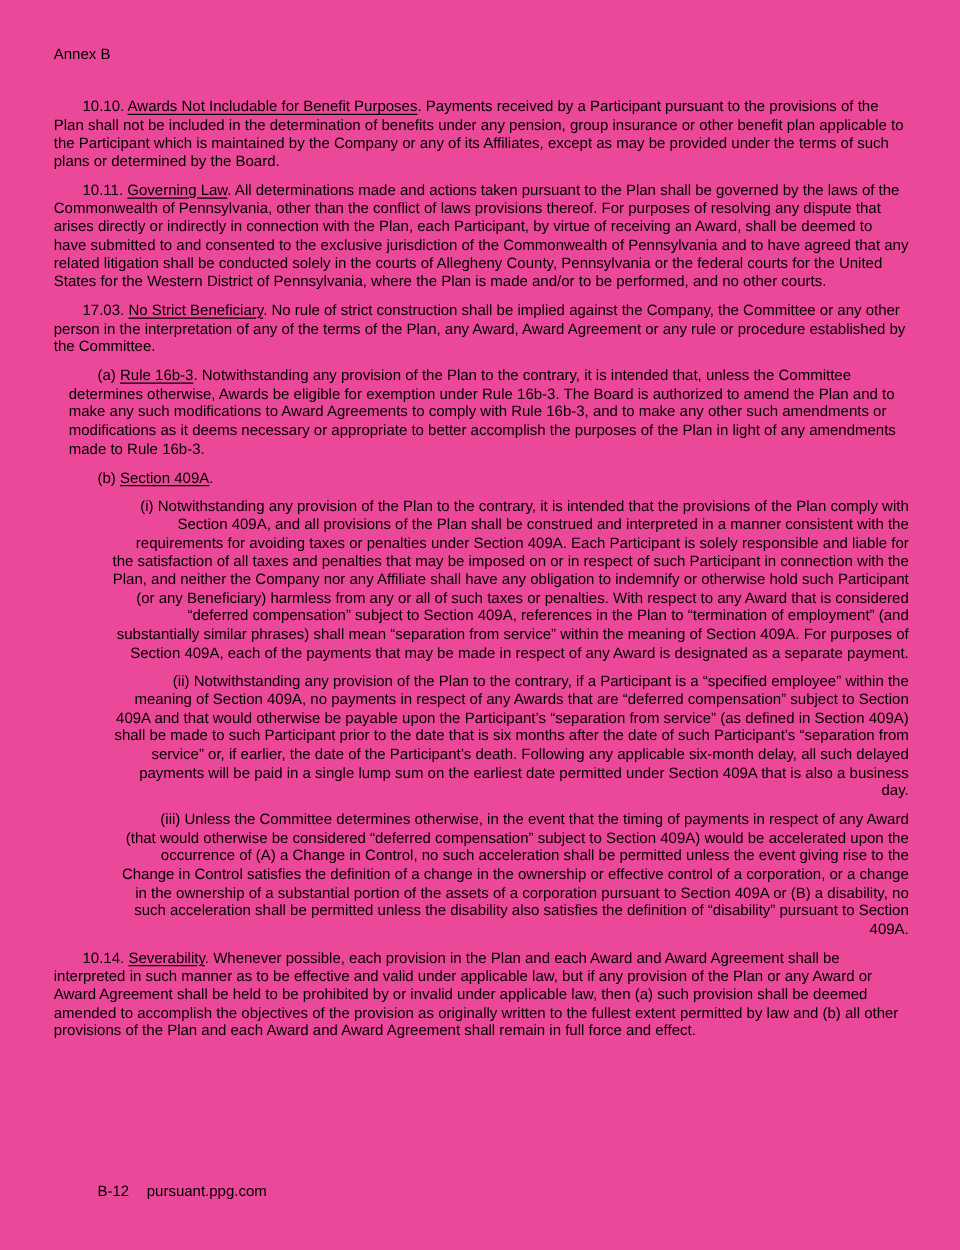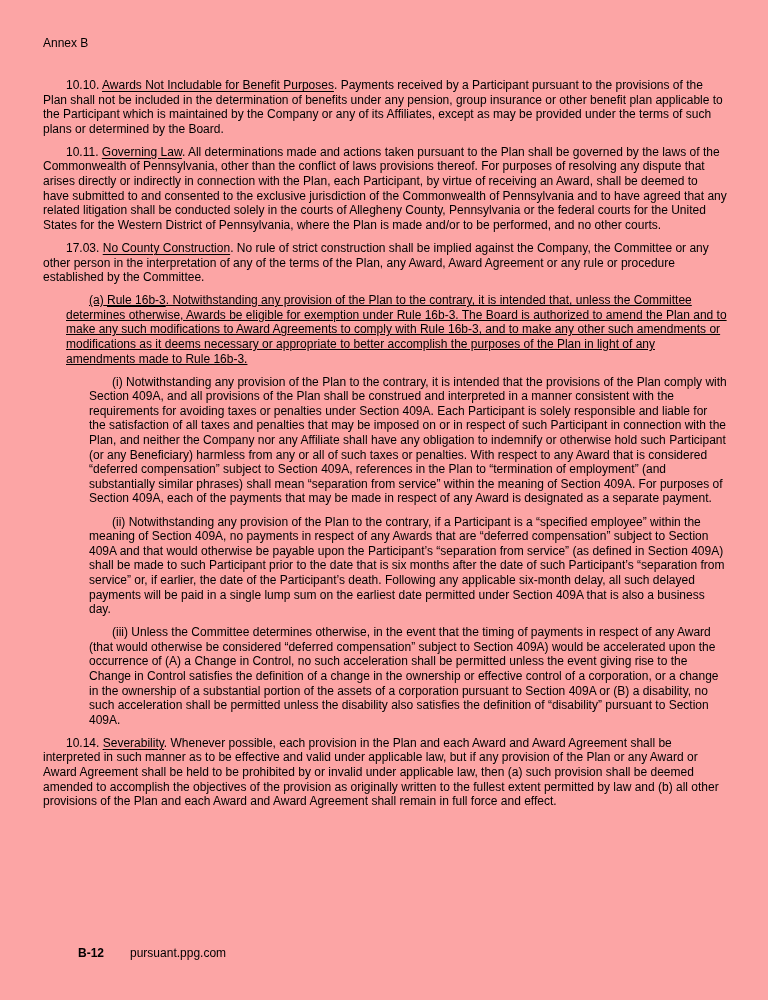--- a/index.html
+++ b/index.html
@@ -4,21 +4,21 @@
 <style>
   html, body {
     margin: 0;
     padding: 0;
     background: #ffffff;
   }
   .page {
     position: relative;
     width: 768px;
     height: 1000px;
-    background: #fca5a5;
+    background: #ec4899;
     overflow: hidden;
     font-family: "Liberation Sans", "DejaVu Sans", sans-serif;
     font-size: 12px;
     line-height: 14.6px;
     color: #000000;
   }
   .annex-label {
     position: absolute;
     left: 43px;
     top: 36px;
@@ -29,49 +29,50 @@
     left: 43px;
     top: 78px;
     width: 684px;
     text-align: left;
   }
   p.para {
     margin: 0 0 8.5px 0;
     padding: 0;
     text-indent: 23px;
   }
-  p.para.ind1 { margin-left: 23px; text-decoration: underline; }
-  p.para.ind2 { margin-left: 46px; }
+  p.para.ind1 { margin-left: 12px; }
+  p.para.ind2 { margin-left: 46px; text-align: right; }
   .section-heading {
     text-decoration: underline;
     text-underline-offset: 2px;
   }
   .page-footer {
     position: absolute;
     left: 78px;
     top: 946px;
     white-space: nowrap;
   }
   .footer-page-number {
-    font-weight: bold;
-    margin-right: 26px;
+    font-weight: normal;
+    margin-right: 14px;
   }
 </style>
 </head>
 <body>
 
 <div class="page">
 
   <div class="annex-label">Annex B</div>
 
   <div class="doc-body">
       <p class="para"><span>10.10.</span> <span class="section-heading">Awards Not Includable for Benefit Purposes</span><span>. Payments received by a Participant pursuant to the provisions of the Plan shall not be included in the determination of benefits under any pension, group insurance or other benefit plan applicable to the Participant which is maintained by the Company or any of its Affiliates, except as may be provided under the terms of such plans or determined by the Board.</span></p>
       <p class="para"><span>10.11.</span> <span class="section-heading">Governing Law</span><span>. All determinations made and actions taken pursuant to the Plan shall be governed by the laws of the Commonwealth of Pennsylvania, other than the conflict of laws provisions thereof. For purposes of resolving any dispute that arises directly or indirectly in connection with the Plan, each Participant, by virtue of receiving an Award, shall be deemed to have submitted to and consented to the exclusive jurisdiction of the Commonwealth of Pennsylvania and to have agreed that any related litigation shall be conducted solely in the courts of Allegheny County, Pennsylvania or the federal courts for the United States for the Western District of Pennsylvania, where the Plan is made and/or to be performed, and no other courts.</span></p>
-      <p class="para"><span>17.03.</span> <span class="section-heading">No County Construction</span><span>. No rule of strict construction shall be implied against the Company, the Committee or any other person in the interpretation of any of the terms of the Plan, any Award, Award Agreement or any rule or procedure established by the Committee.</span></p>
+      <p class="para"><span>17.03.</span> <span class="section-heading">No Strict Beneficiary</span><span>. No rule of strict construction shall be implied against the Company, the Committee or any other person in the interpretation of any of the terms of the Plan, any Award, Award Agreement or any rule or procedure established by the Committee.</span></p>
       <p class="para ind1"><span>(a)</span> <span class="section-heading">Rule 16b-3</span><span>. Notwithstanding any provision of the Plan to the contrary, it is intended that, unless the Committee determines otherwise, Awards be eligible for exemption under Rule 16b-3. The Board is authorized to amend the Plan and to make any such modifications to Award Agreements to comply with Rule 16b-3, and to make any other such amendments or modifications as it deems necessary or appropriate to better accomplish the purposes of the Plan in light of any amendments made to Rule 16b-3.</span></p>
+      <p class="para ind1"><span>(b)</span> <span class="section-heading">Section 409A</span><span>.</span></p>
       <p class="para ind2"><span>(i)</span> <span>Notwithstanding any provision of the Plan to the contrary, it is intended that the provisions of the Plan comply with Section 409A, and all provisions of the Plan shall be construed and interpreted in a manner consistent with the requirements for avoiding taxes or penalties under Section 409A. Each Participant is solely responsible and liable for the satisfaction of all taxes and penalties that may be imposed on or in respect of such Participant in connection with the Plan, and neither the Company nor any Affiliate shall have any obligation to indemnify or otherwise hold such Participant (or any Beneficiary) harmless from any or all of such taxes or penalties. With respect to any Award that is considered “deferred compensation” subject to Section 409A, references in the Plan to “termination of employment” (and substantially similar phrases) shall mean “separation from service” within the meaning of Section 409A. For purposes of Section 409A, each of the payments that may be made in respect of any Award is designated as a separate payment.</span></p>
       <p class="para ind2"><span>(ii)</span> <span>Notwithstanding any provision of the Plan to the contrary, if a Participant is a “specified employee” within the meaning of Section 409A, no payments in respect of any Awards that are “deferred compensation” subject to Section 409A and that would otherwise be payable upon the Participant’s “separation from service” (as defined in Section 409A) shall be made to such Participant prior to the date that is six months after the date of such Participant’s “separation from service” or, if earlier, the date of the Participant’s death. Following any applicable six-month delay, all such delayed payments will be paid in a single lump sum on the earliest date permitted under Section 409A that is also a business day.</span></p>
       <p class="para ind2"><span>(iii)</span> <span>Unless the Committee determines otherwise, in the event that the timing of payments in respect of any Award (that would otherwise be considered “deferred compensation” subject to Section 409A) would be accelerated upon the occurrence of (A) a Change in Control, no such acceleration shall be permitted unless the event giving rise to the Change in Control satisfies the definition of a change in the ownership or effective control of a corporation, or a change in the ownership of a substantial portion of the assets of a corporation pursuant to Section 409A or (B) a disability, no such acceleration shall be permitted unless the disability also satisfies the definition of “disability” pursuant to Section 409A.</span></p>
       <p class="para"><span>10.14.</span> <span class="section-heading">Severability</span><span>. Whenever possible, each provision in the Plan and each Award and Award Agreement shall be interpreted in such manner as to be effective and valid under applicable law, but if any provision of the Plan or any Award or Award Agreement shall be held to be prohibited by or invalid under applicable law, then (a) such provision shall be deemed amended to accomplish the objectives of the provision as originally written to the fullest extent permitted by law and (b) all other provisions of the Plan and each Award and Award Agreement shall remain in full force and effect.</span></p>
     </div>
 
   <div class="page-footer">
     <span class="footer-page-number">B-12</span><span class="footer-website">pursuant.ppg.com</span>
   </div>
 

